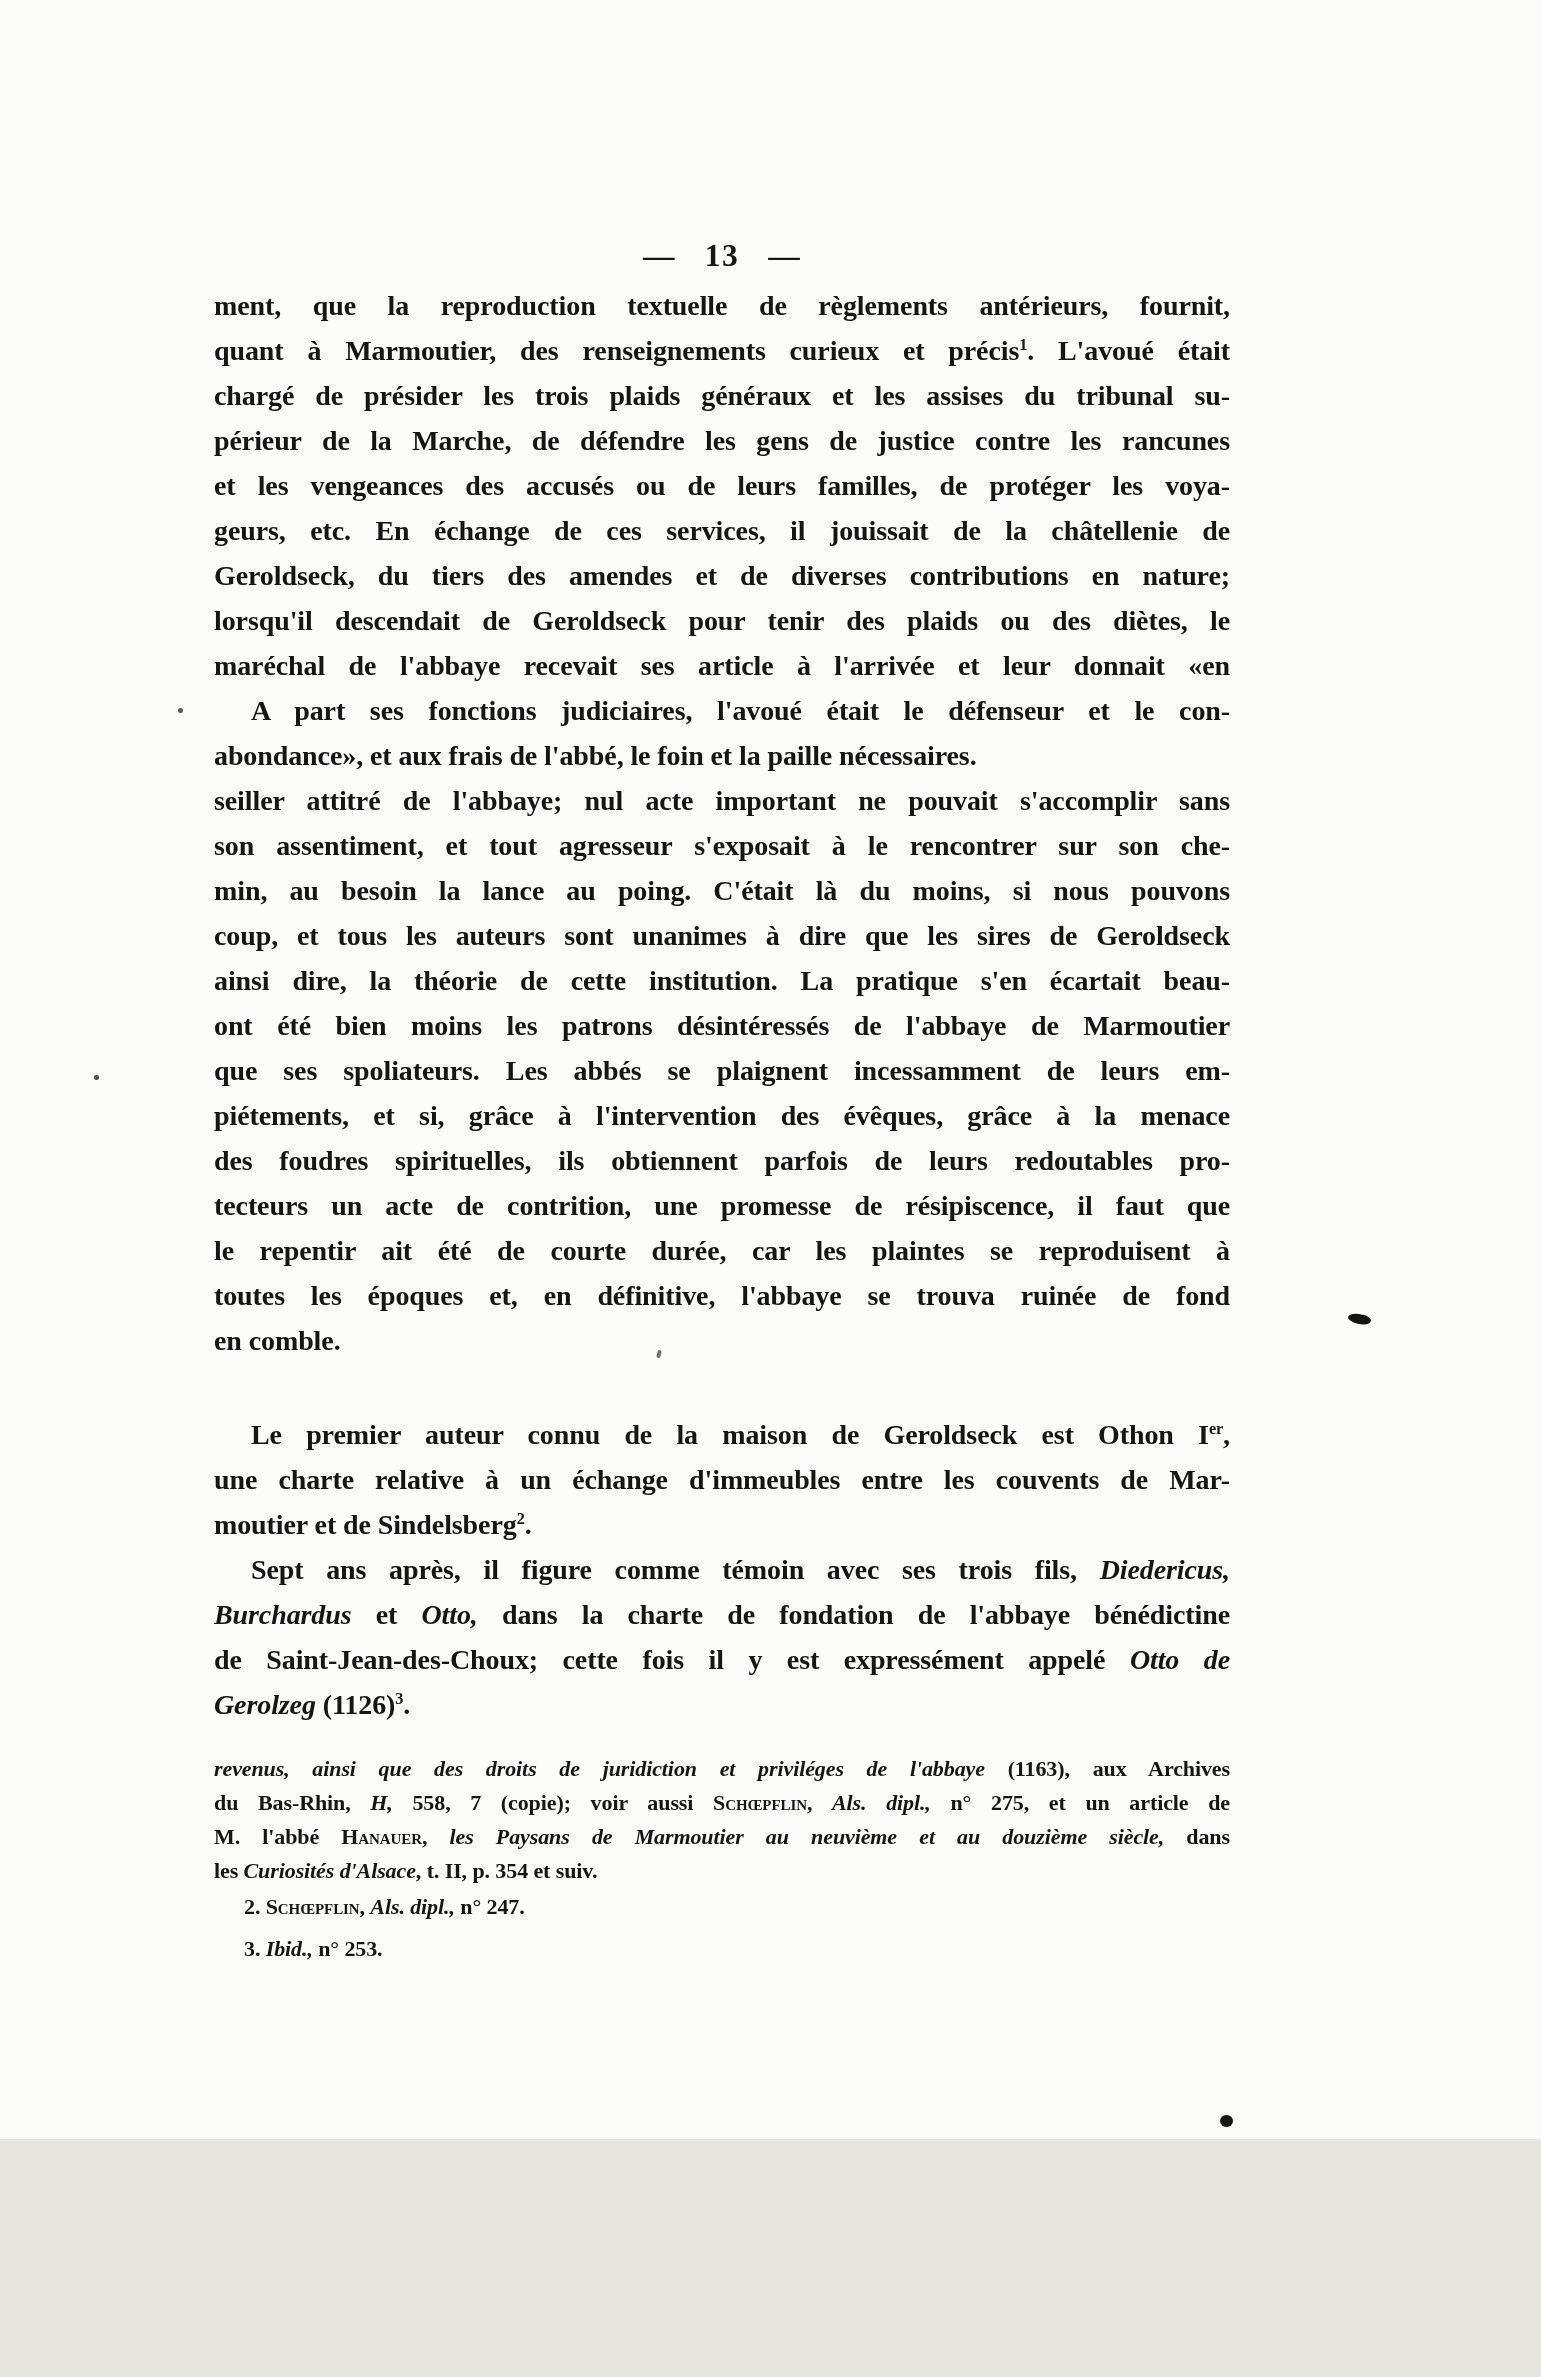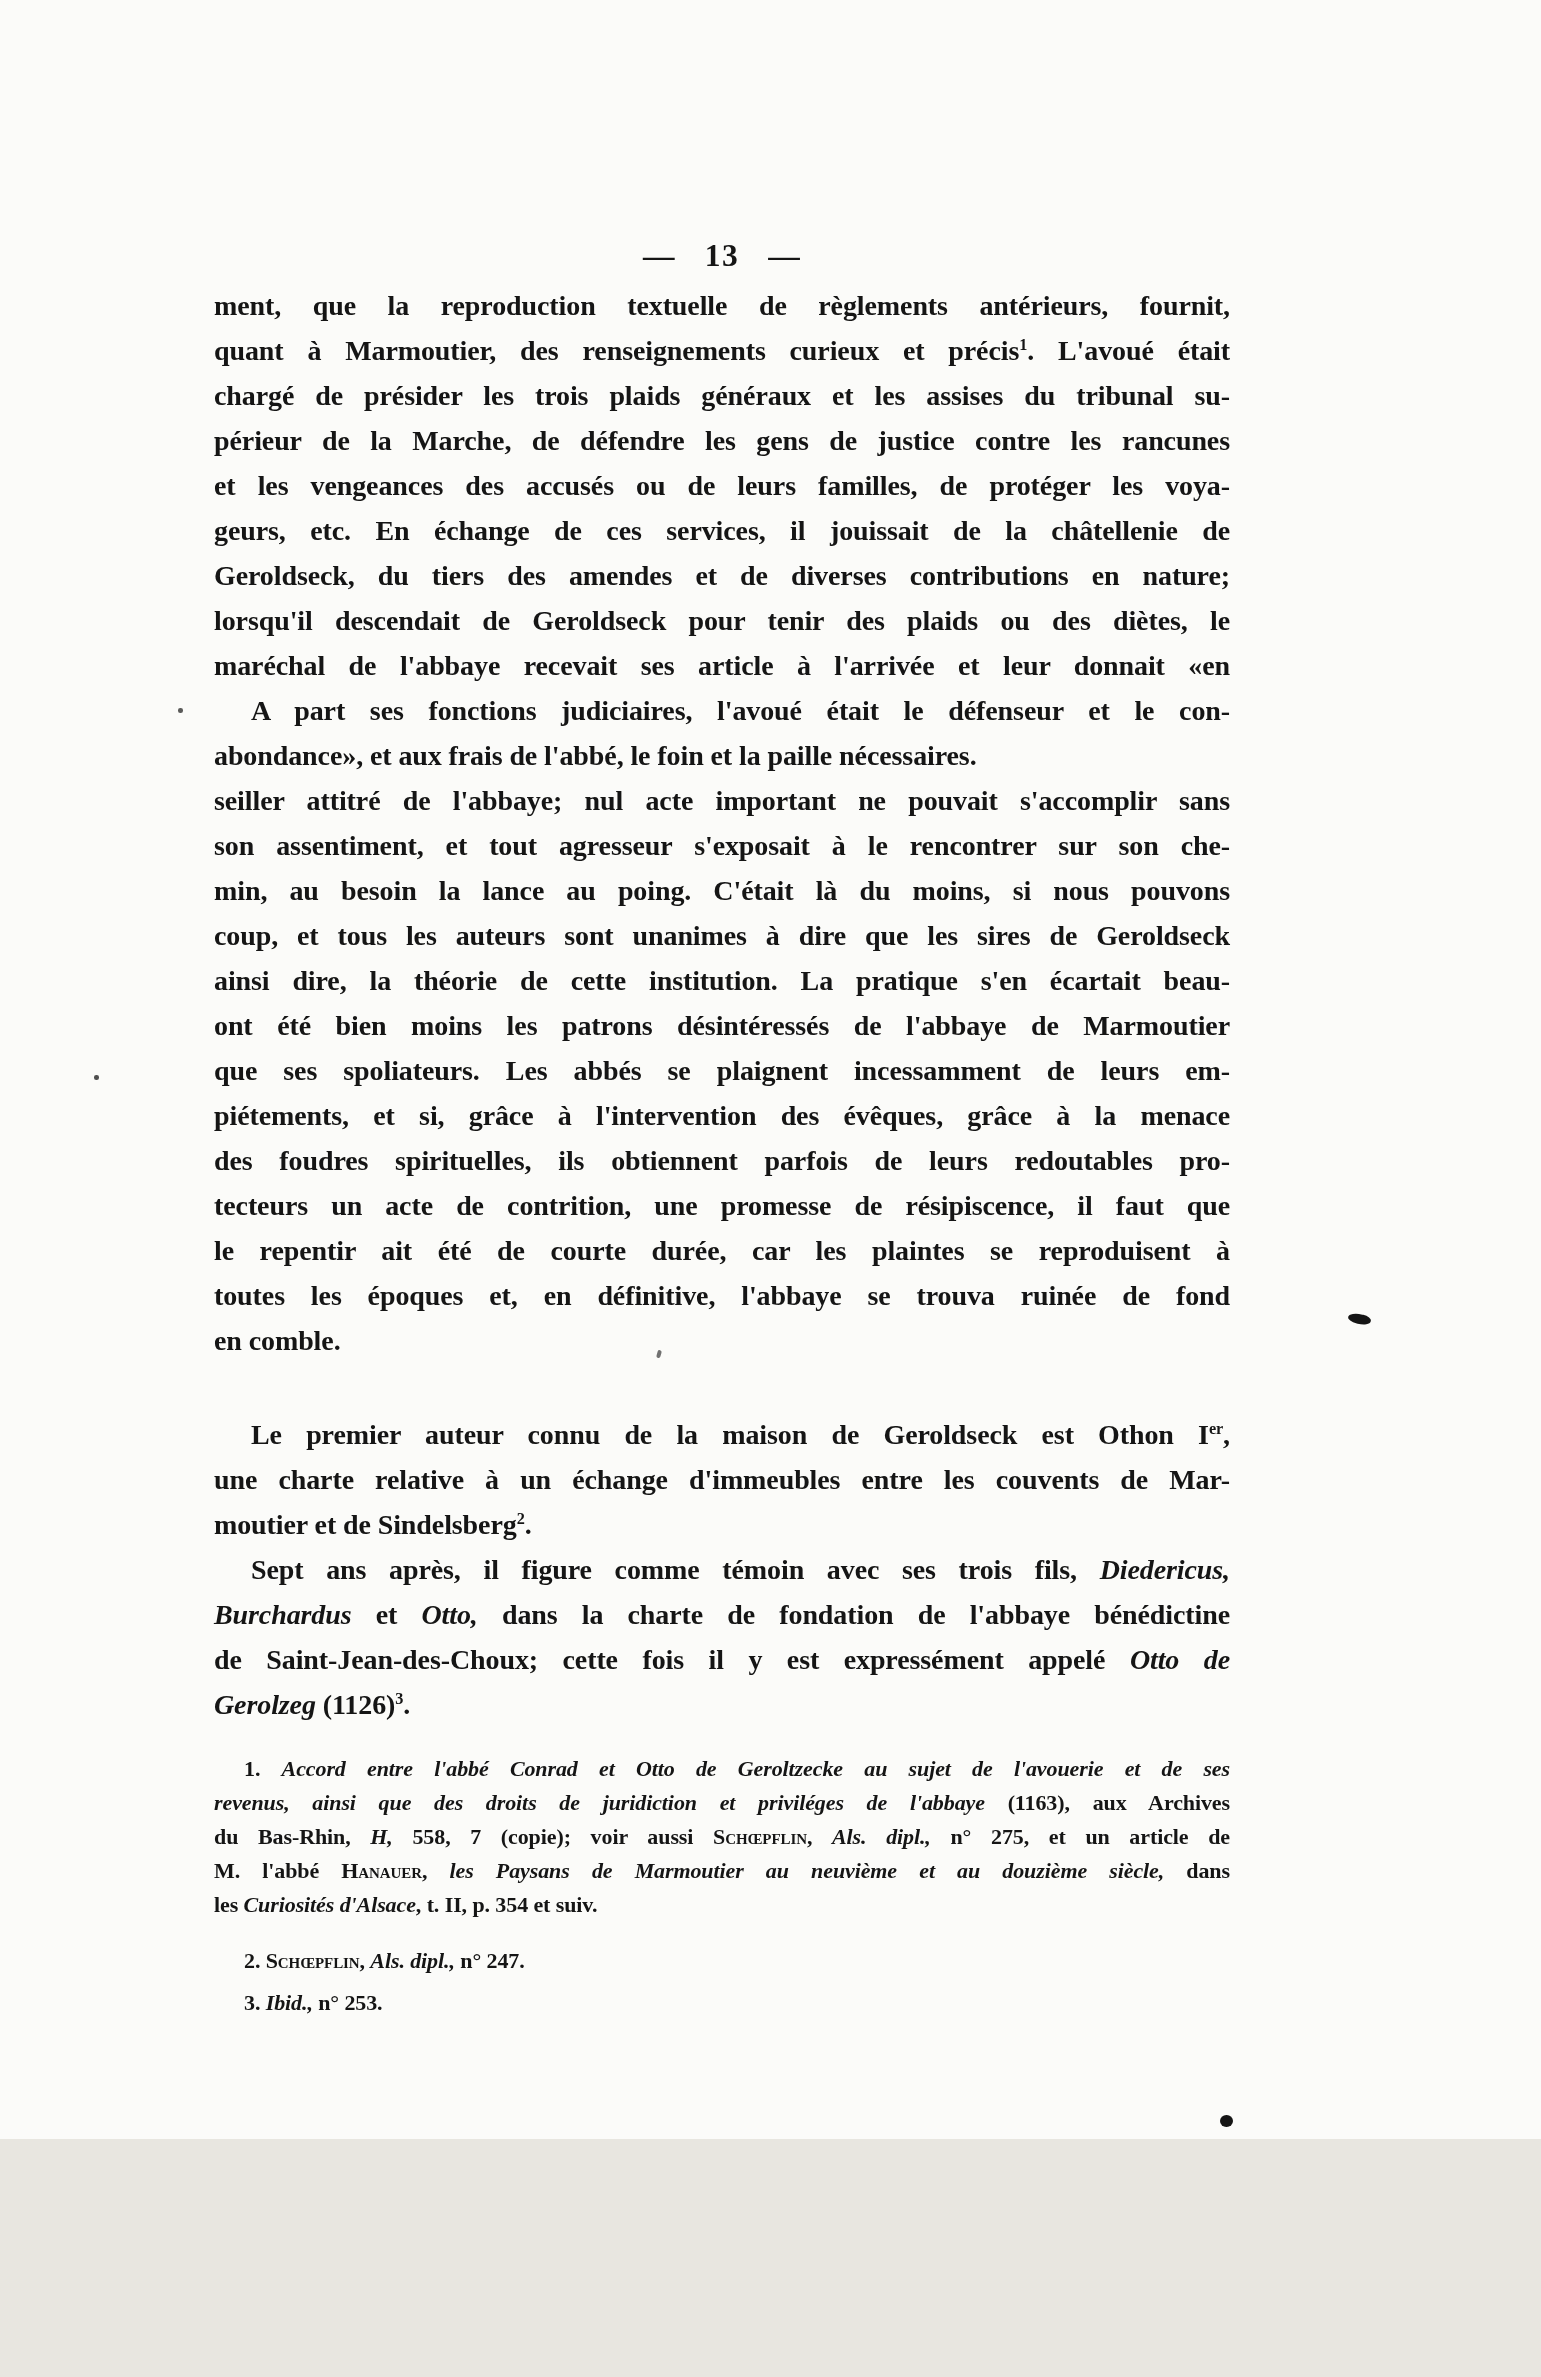--- a/index.html
+++ b/index.html
@@ -77,26 +77,25 @@
       <div class="bline last"><span>en comble.</span></div>
       <div class="bline indent" style="margin-top: 49px;"><span>Le premier auteur connu de la maison de Geroldseck est Othon I</span><span class="sup">er</span><span>,</span></div>
       <div class="bline"><span>une charte relative à un échange d'immeubles entre les couvents de Mar-</span></div>
       <div class="bline last"><span>moutier et de Sindelsberg</span><span class="sup">2</span><span>.</span></div>
       <div class="bline indent"><span>Sept ans après, il figure comme témoin avec ses trois fils, </span><span class="i">Diedericus,</span></div>
       <div class="bline"><span class="i">Burchardus</span><span> et </span><span class="i">Otto,</span><span> dans la charte de fondation de l'abbaye bénédictine</span></div>
       <div class="bline"><span>de Saint-Jean-des-Choux; cette fois il y est expressément appelé </span><span class="i">Otto de</span></div>
       <div class="bline last"><span class="i">Gerolzeg</span><span> (1126)</span><span class="sup">3</span><span>.</span></div>
     </div>
   <div class="footnotes">
-      <div class="fline indent"><span>1. </span><span class="i">Accord entre l'abbé Conrad et Otto de Geroltzecke au sujet de l'avouerie et de ses</span></div>
       <div class="fline"><span class="i">revenus, ainsi que des droits de juridiction et priviléges de l'abbaye</span><span> (1163), aux Archives</span></div>
       <div class="fline"><span>du Bas-Rhin, </span><span class="i">H,</span><span> 558, 7 (copie); voir aussi </span><span class="sc">Schœpflin</span><span>, </span><span class="i">Als. dipl.,</span><span> n° 275, et un article de</span></div>
       <div class="fline"><span>M. l'abbé </span><span class="sc">Hanauer</span><span>, </span><span class="i">les Paysans de Marmoutier au neuvième et au douzième siècle,</span><span> dans</span></div>
       <div class="fline last"><span>les </span><span class="i">Curiosités d'Alsace</span><span>, t. II, p. 354 et suiv.</span></div>
-      <div class="fline indent last" style="margin-top: 22px;"><span>2. </span><span class="sc">Schœpflin</span><span>, </span><span class="i">Als. dipl.,</span><span> n° 247.</span></div>
+      <div class="fline indent last" style="margin-top: 2px;"><span>2. </span><span class="sc">Schœpflin</span><span>, </span><span class="i">Als. dipl.,</span><span> n° 247.</span></div>
       <div class="fline indent last" style="margin-top: 7.5px;"><span>3. </span><span class="i">Ibid.,</span><span> n° 253.</span></div>
     </div>
   <div class="speck s1"></div>
   <div class="speck s2"></div>
   <div class="speck s3"></div>
   <div class="speck s4"></div>
   <div class="speck s5"></div>
 </div>
 
 

